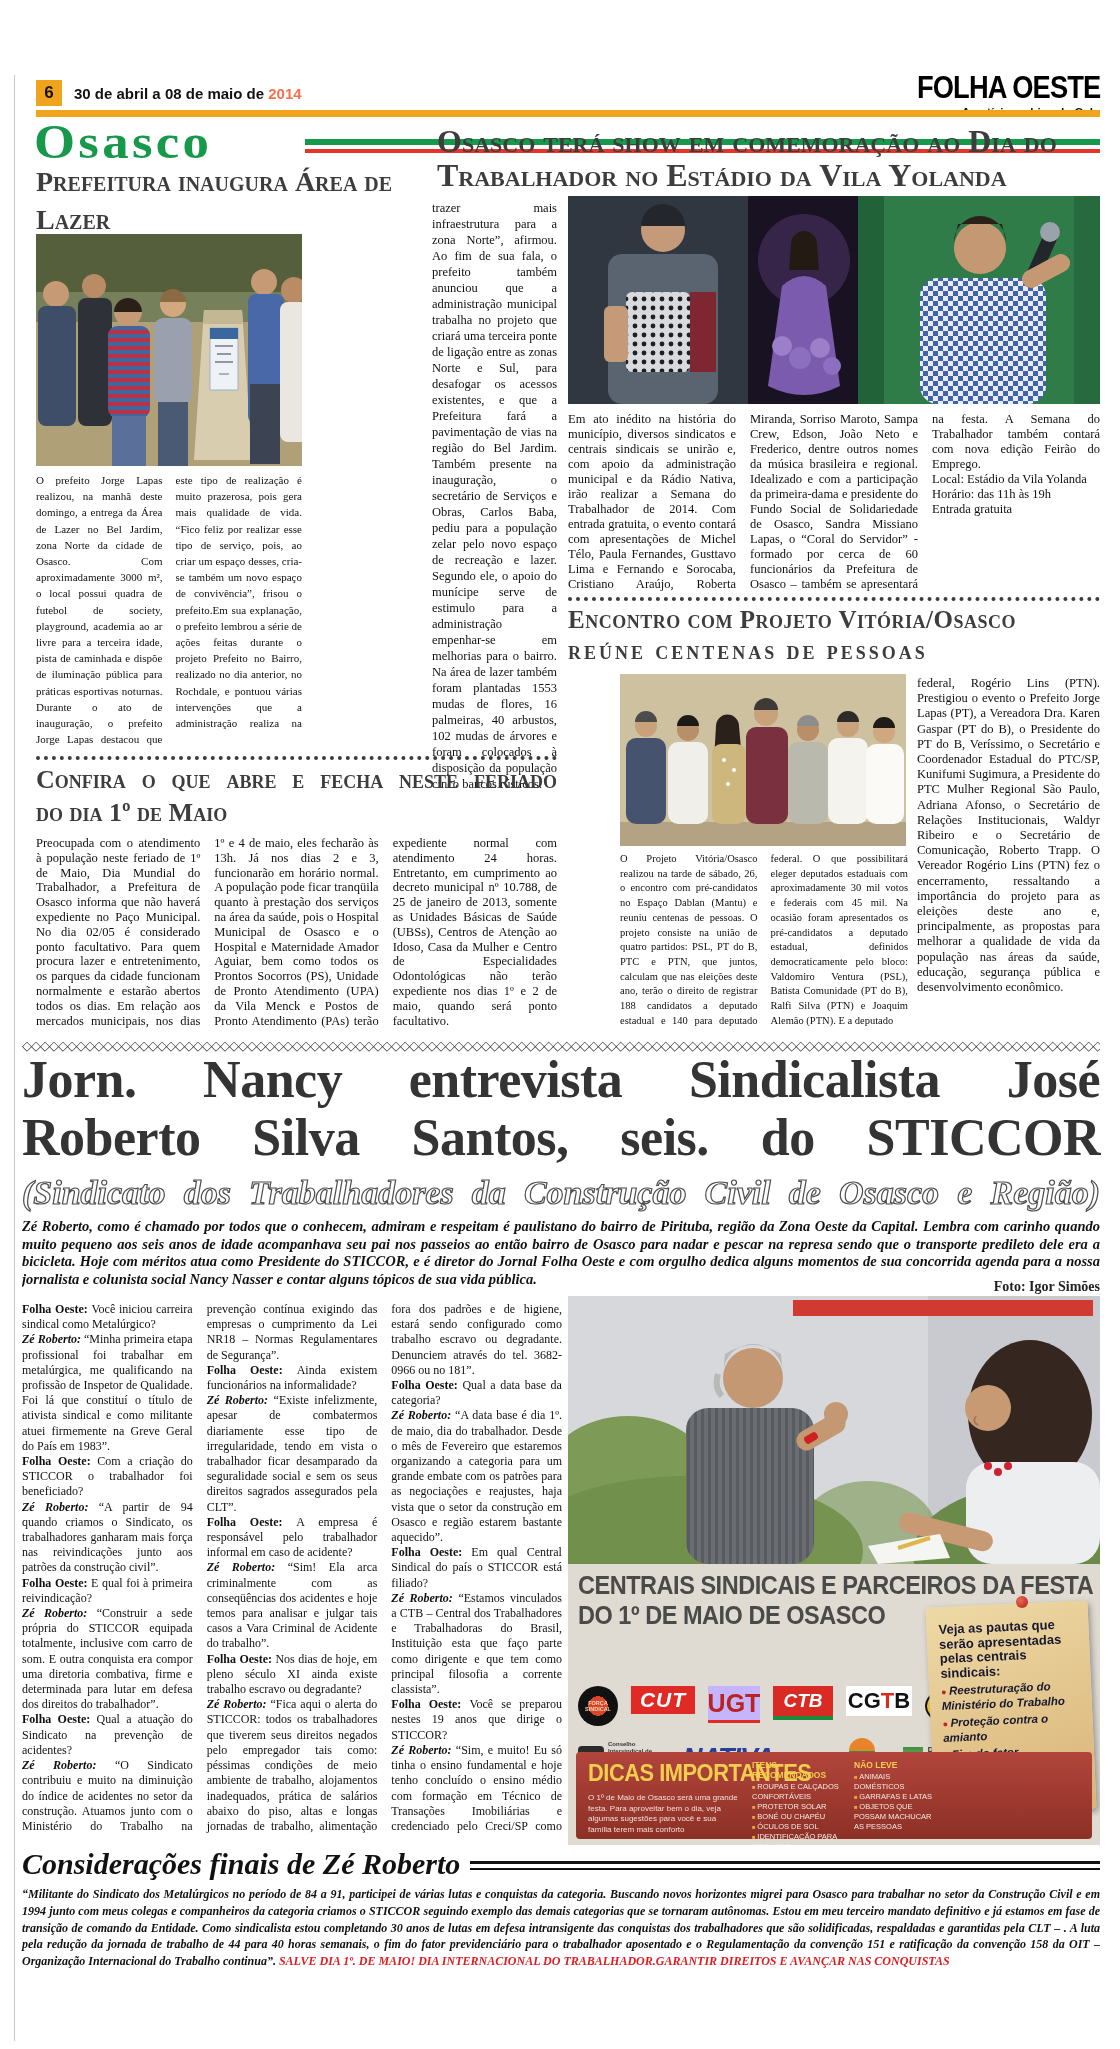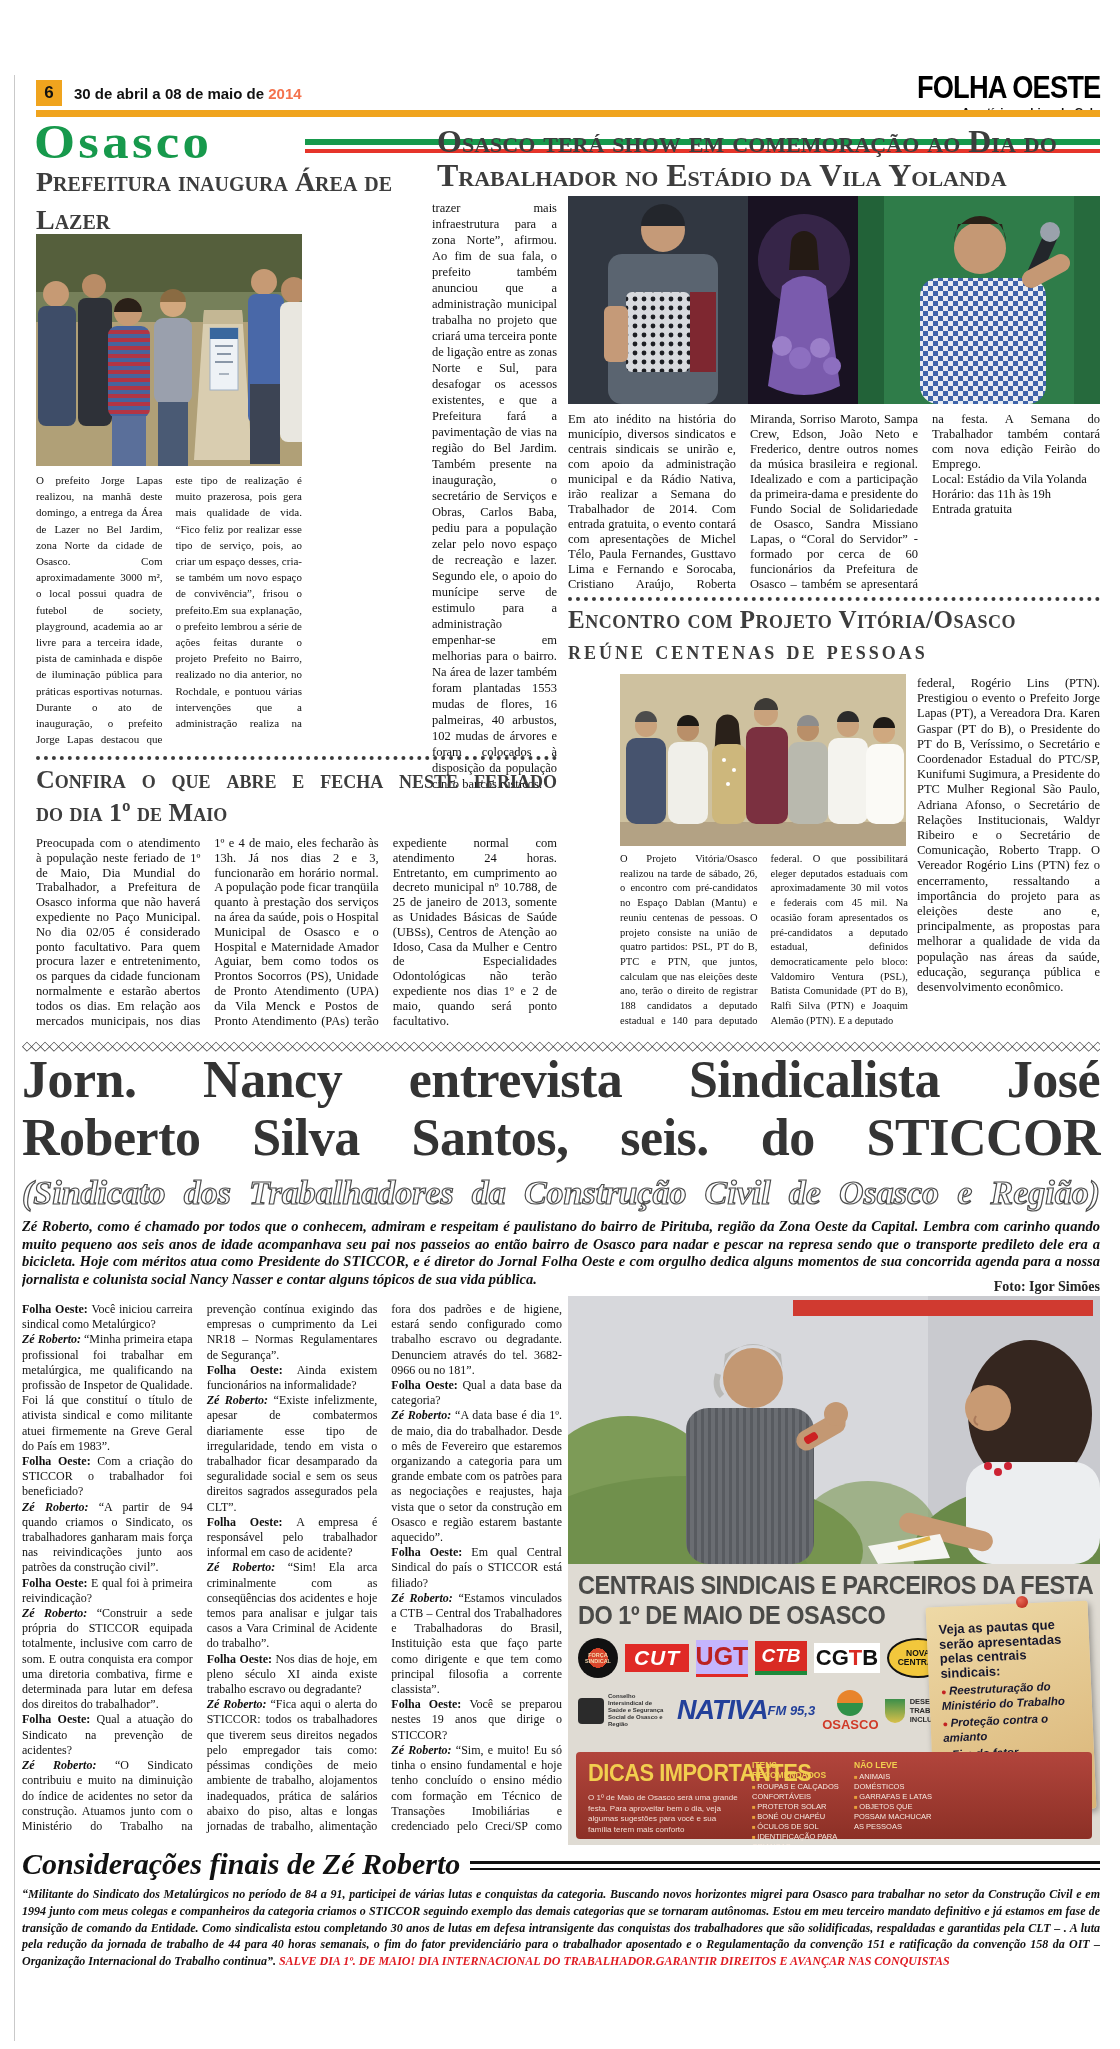--- a/index.html
+++ b/index.html
@@ -46,27 +46,27 @@
   .fotocredit{font-weight:bold;font-size:14px;color:#222;text-align:right;}
   
   #qa-flow{font-size:12px;line-height:15.2px;}
   #qa-flow p.qa{margin:0;}
   #qa-flow b.fo{font-weight:bold;font-style:normal;}
   #qa-flow b.zr{font-weight:bold;font-style:italic;}
   
   .poster{background:#DFDBD3;overflow:hidden;}
   .poster-title{font-family:"Liberation Sans","DejaVu Sans",sans-serif;font-weight:900;color:#4a4a48;
                 font-size:25px;line-height:30px;letter-spacing:-.5px;transform:scaleX(.94);transform-origin:0 0;white-space:nowrap;}
-  .lrow{display:flex;align-items:center;gap:7px;}
+  .lrow{display:flex;gap:13px;margin-top:48px;}
   .logo{font-family:"Liberation Sans","DejaVu Sans",sans-serif;font-weight:bold;display:flex;align-items:center;justify-content:center;text-align:center;}
   .lg-forca{width:40px;height:40px;border-radius:50%;background:radial-gradient(circle at 50% 50%, #d8452b 0 34%, #111 35% 100%);
             color:#f4d9b0;font-size:5.5px;line-height:6px;}
   .lg-cut{width:64px;height:28px;background:#E02A26;color:#fff;font-size:21px;font-style:italic;letter-spacing:1px;}
   .lg-ugt{width:52px;height:34px;background:#c4b5fd;color:#B22;font-size:25px;border-bottom:3px solid #E02A26;}
-  .lg-ctb{width:52px;height:30px;background:#D92B24;color:#fff;font-size:19px;font-style:italic;border-bottom:4px solid #1E8A3C;}
+  .lg-ctb{width:60px;height:30px;background:#D92B24;color:#fff;font-size:19px;font-style:italic;border-bottom:4px solid #1E8A3C;}
   .lg-cgtb{width:66px;height:30px;background:#fff;color:#111;font-size:22px;}
   .lg-cgtb i{color:#D92B24;font-style:normal;}
   .lg-nova{width:58px;height:36px;border-radius:50%;background:#F2C73C;border:2px solid #111;color:#111;font-size:8.5px;line-height:9px;}
   .lg-conselho{width:92px;color:#333;font-size:6px;line-height:7px;display:flex;gap:4px;align-items:center;text-align:left;}
   .lg-conselho .emb{width:26px;height:26px;border-radius:4px;background:#2b2b2b;flex:0 0 auto;}
   .lg-nativa{color:#23409A;}
   .lg-nativa .n1{font-size:27px;font-style:italic;font-weight:900;letter-spacing:-1px;line-height:25px;}
   .lg-nativa .n2{font-size:13px;font-style:italic;}
   .lg-osasco{flex-direction:column;color:#D03A28;font-size:13px;line-height:13px;}
   .lg-osasco .ball{width:26px;height:26px;border-radius:50%;background:linear-gradient(180deg,#E8842B 0 50%,#2F9148 50% 100%);margin-bottom:2px;}

